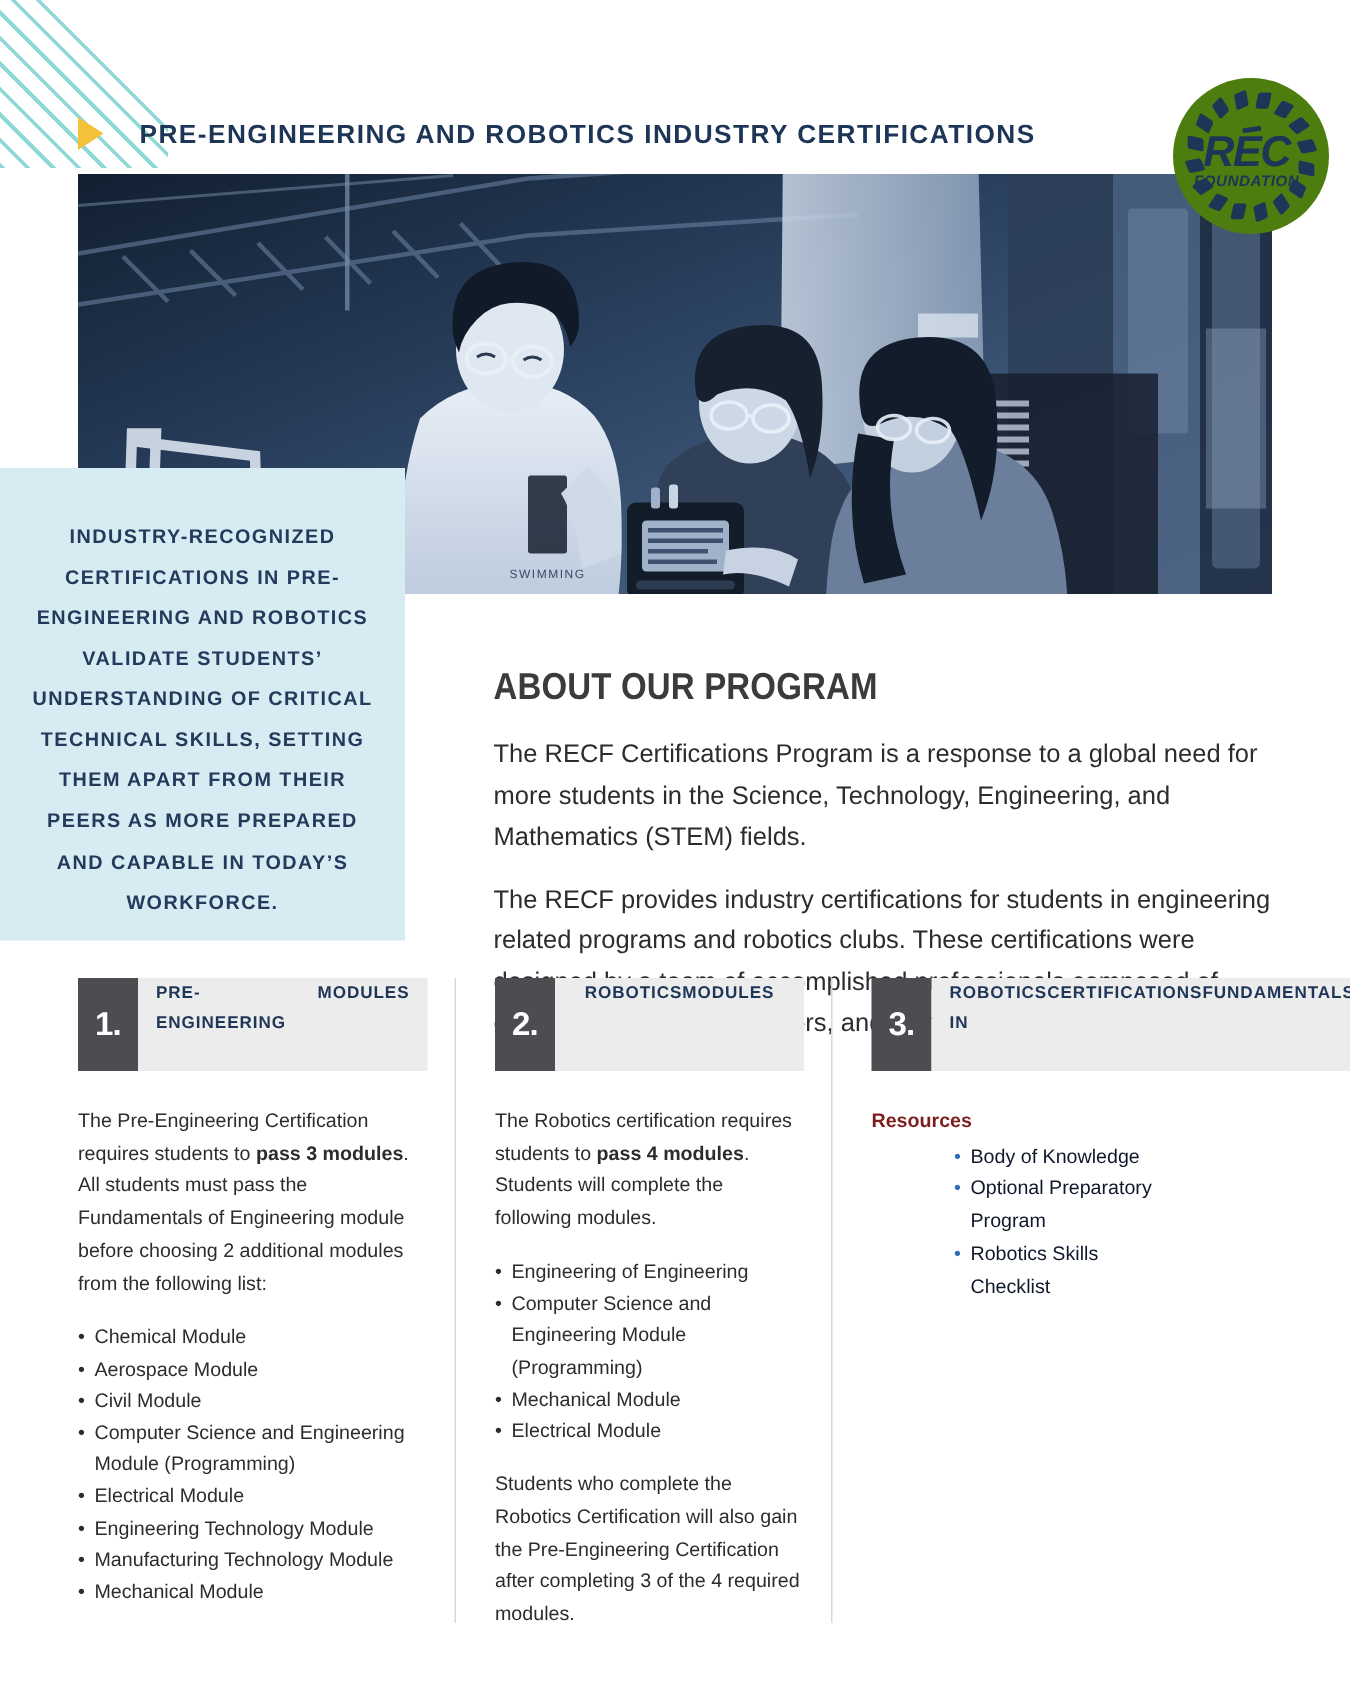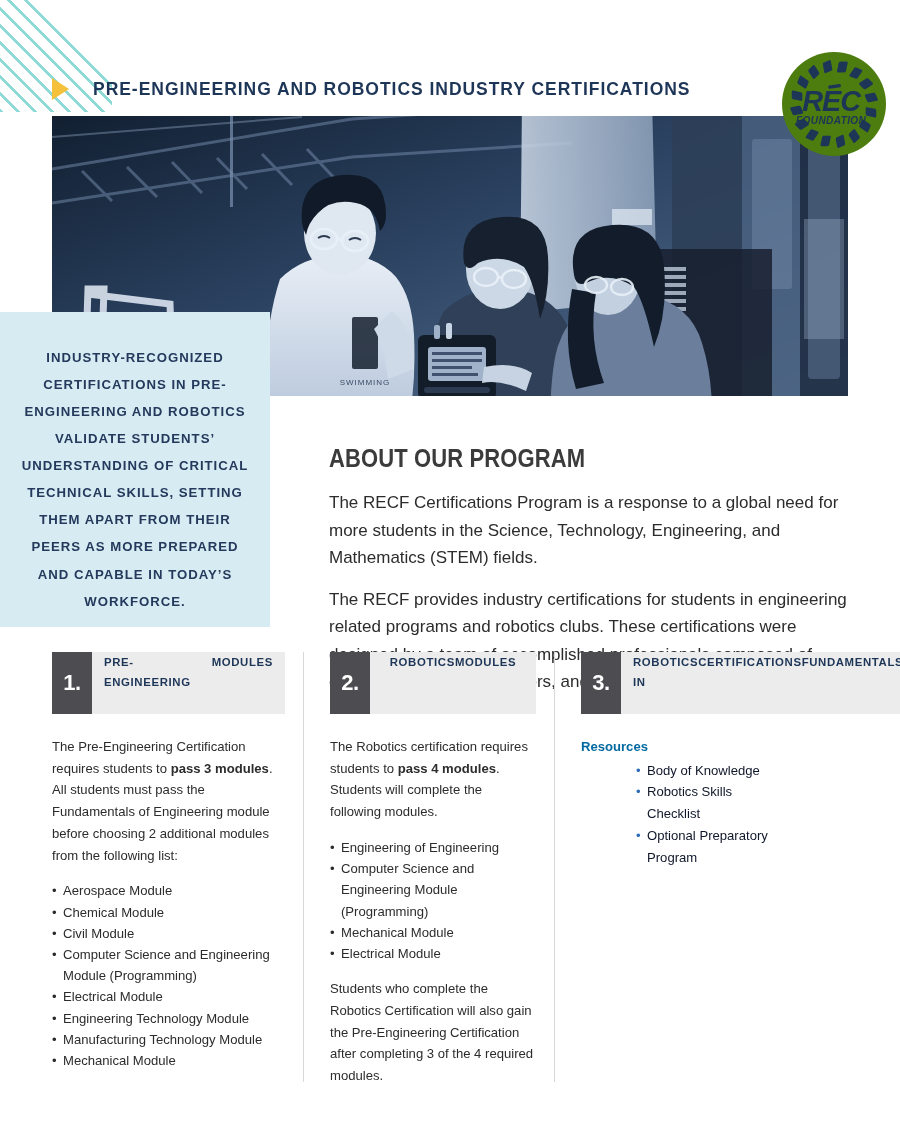--- a/index.html
+++ b/index.html
@@ -153,21 +153,21 @@
     padding-left:11px;
     line-height:1.62;
   }
   .bullets li::before{
     content:"\2022";
     position:absolute; left:0; top:0;
   }
   .res-label{
     font-size:13.1px;
     font-weight:700;
-    color:#0369a1;
+    color:#7f1d1d;
     margin-bottom:2px;
   }
   .res-list{ list-style:none; padding-left:55px; }
   .res-list li{
     position:relative;
     padding-left:11px;
     line-height:1.66;
   }
   .res-list li::before{
     content:"\2022";
@@ -385,22 +385,22 @@
     <div class="col-head">
       <div class="col-num">1.</div>
       <div class="col-head-label">
         <span>PRE-ENGINEERING</span>
         <span>MODULES</span>
       </div>
     </div>
     <div class="col-body">
       <p><span>The Pre-Engineering Certification requires students to </span><b>pass 3 modules</b><span>. All students must pass the Fundamentals of Engineering module before choosing 2 additional modules from the following list:</span></p>
       <ul class="bullets">
+        <li>Chemical Module</li>
         <li>Aerospace Module</li>
-        <li>Chemical Module</li>
         <li>Civil Module</li>
         <li>Computer Science and Engineering Module (Programming)</li>
         <li>Electrical Module</li>
         <li>Engineering Technology Module</li>
         <li>Manufacturing Technology Module</li>
         <li>Mechanical Module</li>
       </ul>
     </div>
   </div>
 
@@ -432,19 +432,19 @@
       <div class="col-head-label">
         <span>ROBOTICS IN</span>
         <span>CERTIFICATIONS</span>
         <span>FUNDAMENTALS(RMF)</span>
       </div>
     </div>
     <div class="col-body">
       <div class="res-label">Resources</div>
       <ul class="res-list">
         <li><a href="#">Body of Knowledge</a></li>
+        <li><a href="#">Optional Preparatory Program</a></li>
         <li><a href="#">Robotics Skills Checklist</a></li>
-        <li><a href="#">Optional Preparatory Program</a></li>
       </ul>
     </div>
   </div>
 
 </div>
 
 </body></html>

